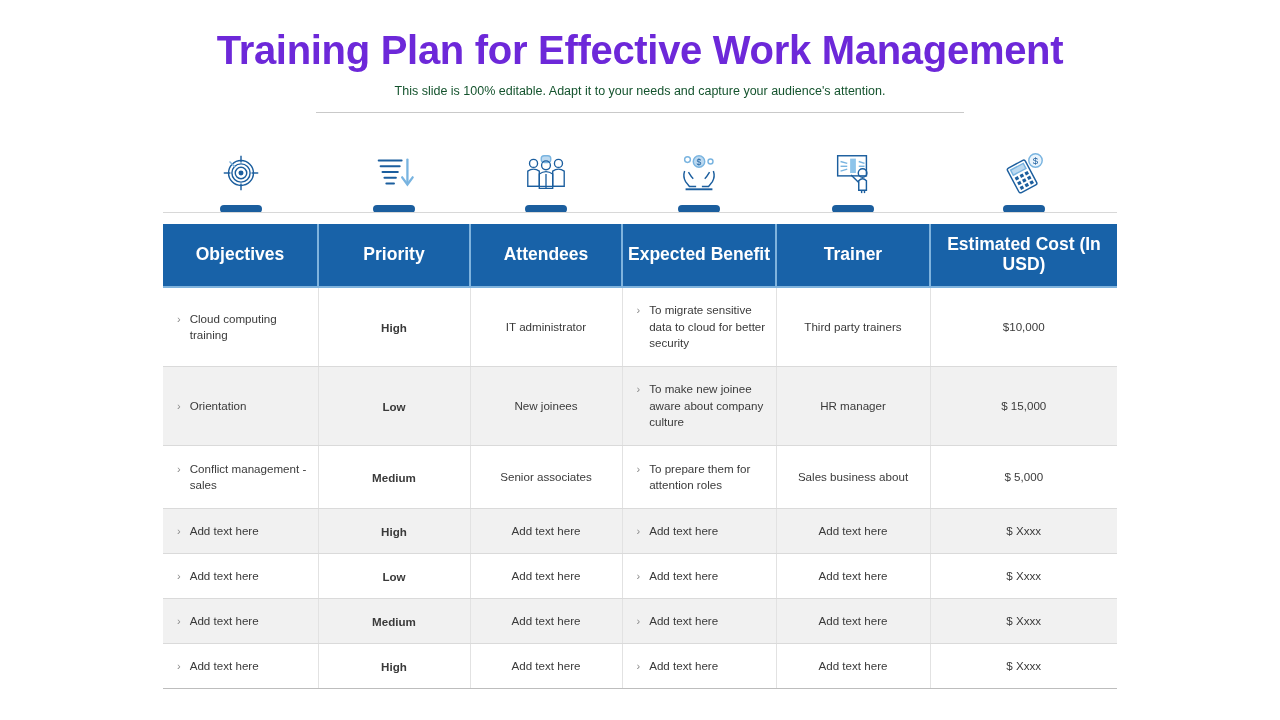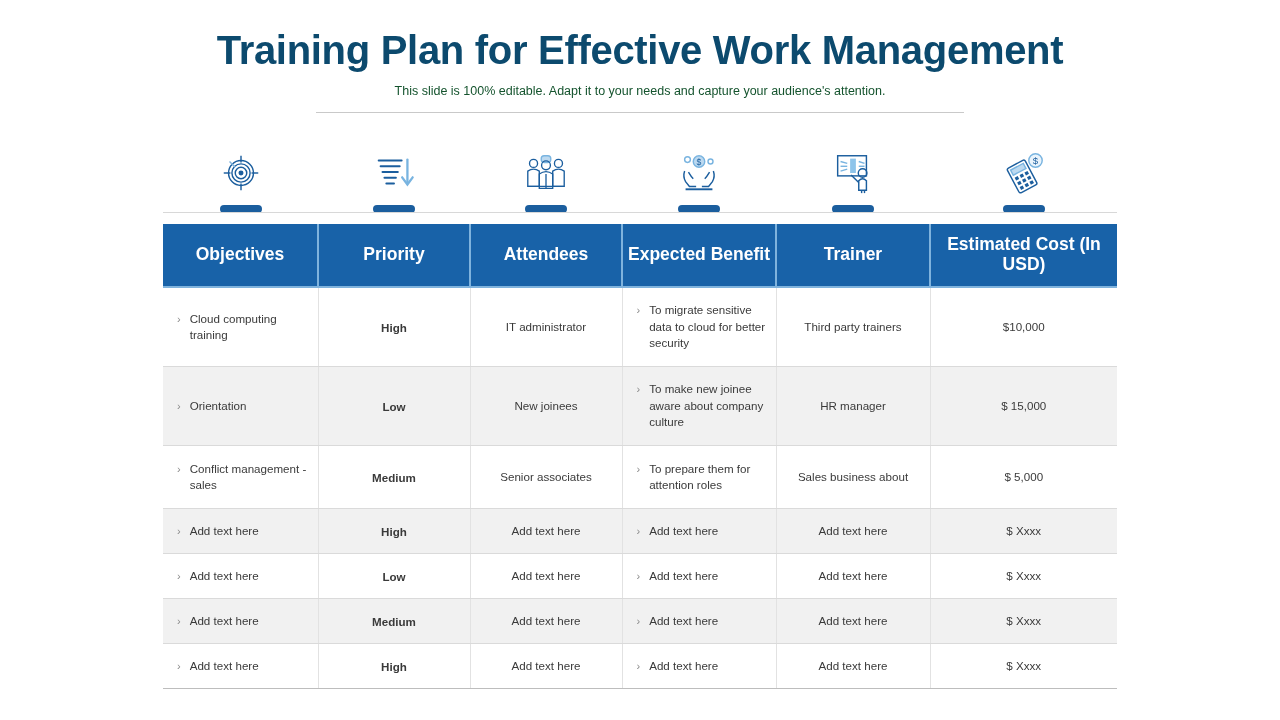--- a/index.html
+++ b/index.html
@@ -17,21 +17,21 @@
 
   
   .slide-header {
     width: 1280px;
     padding-top: 28px;
     text-align: center;
   }
   .slide-title {
     font-size: 40px;
     font-weight: bold;
-    color: #0c4a6e;
+    color: #6d28d9;
     letter-spacing: -0.3px;
     line-height: 1.12;
     margin: 0;
   }
   .slide-subtitle {
     font-size: 12.5px;
     color: #14532d;
     margin: 11px 0 0 0;
     font-weight: normal;
   }

